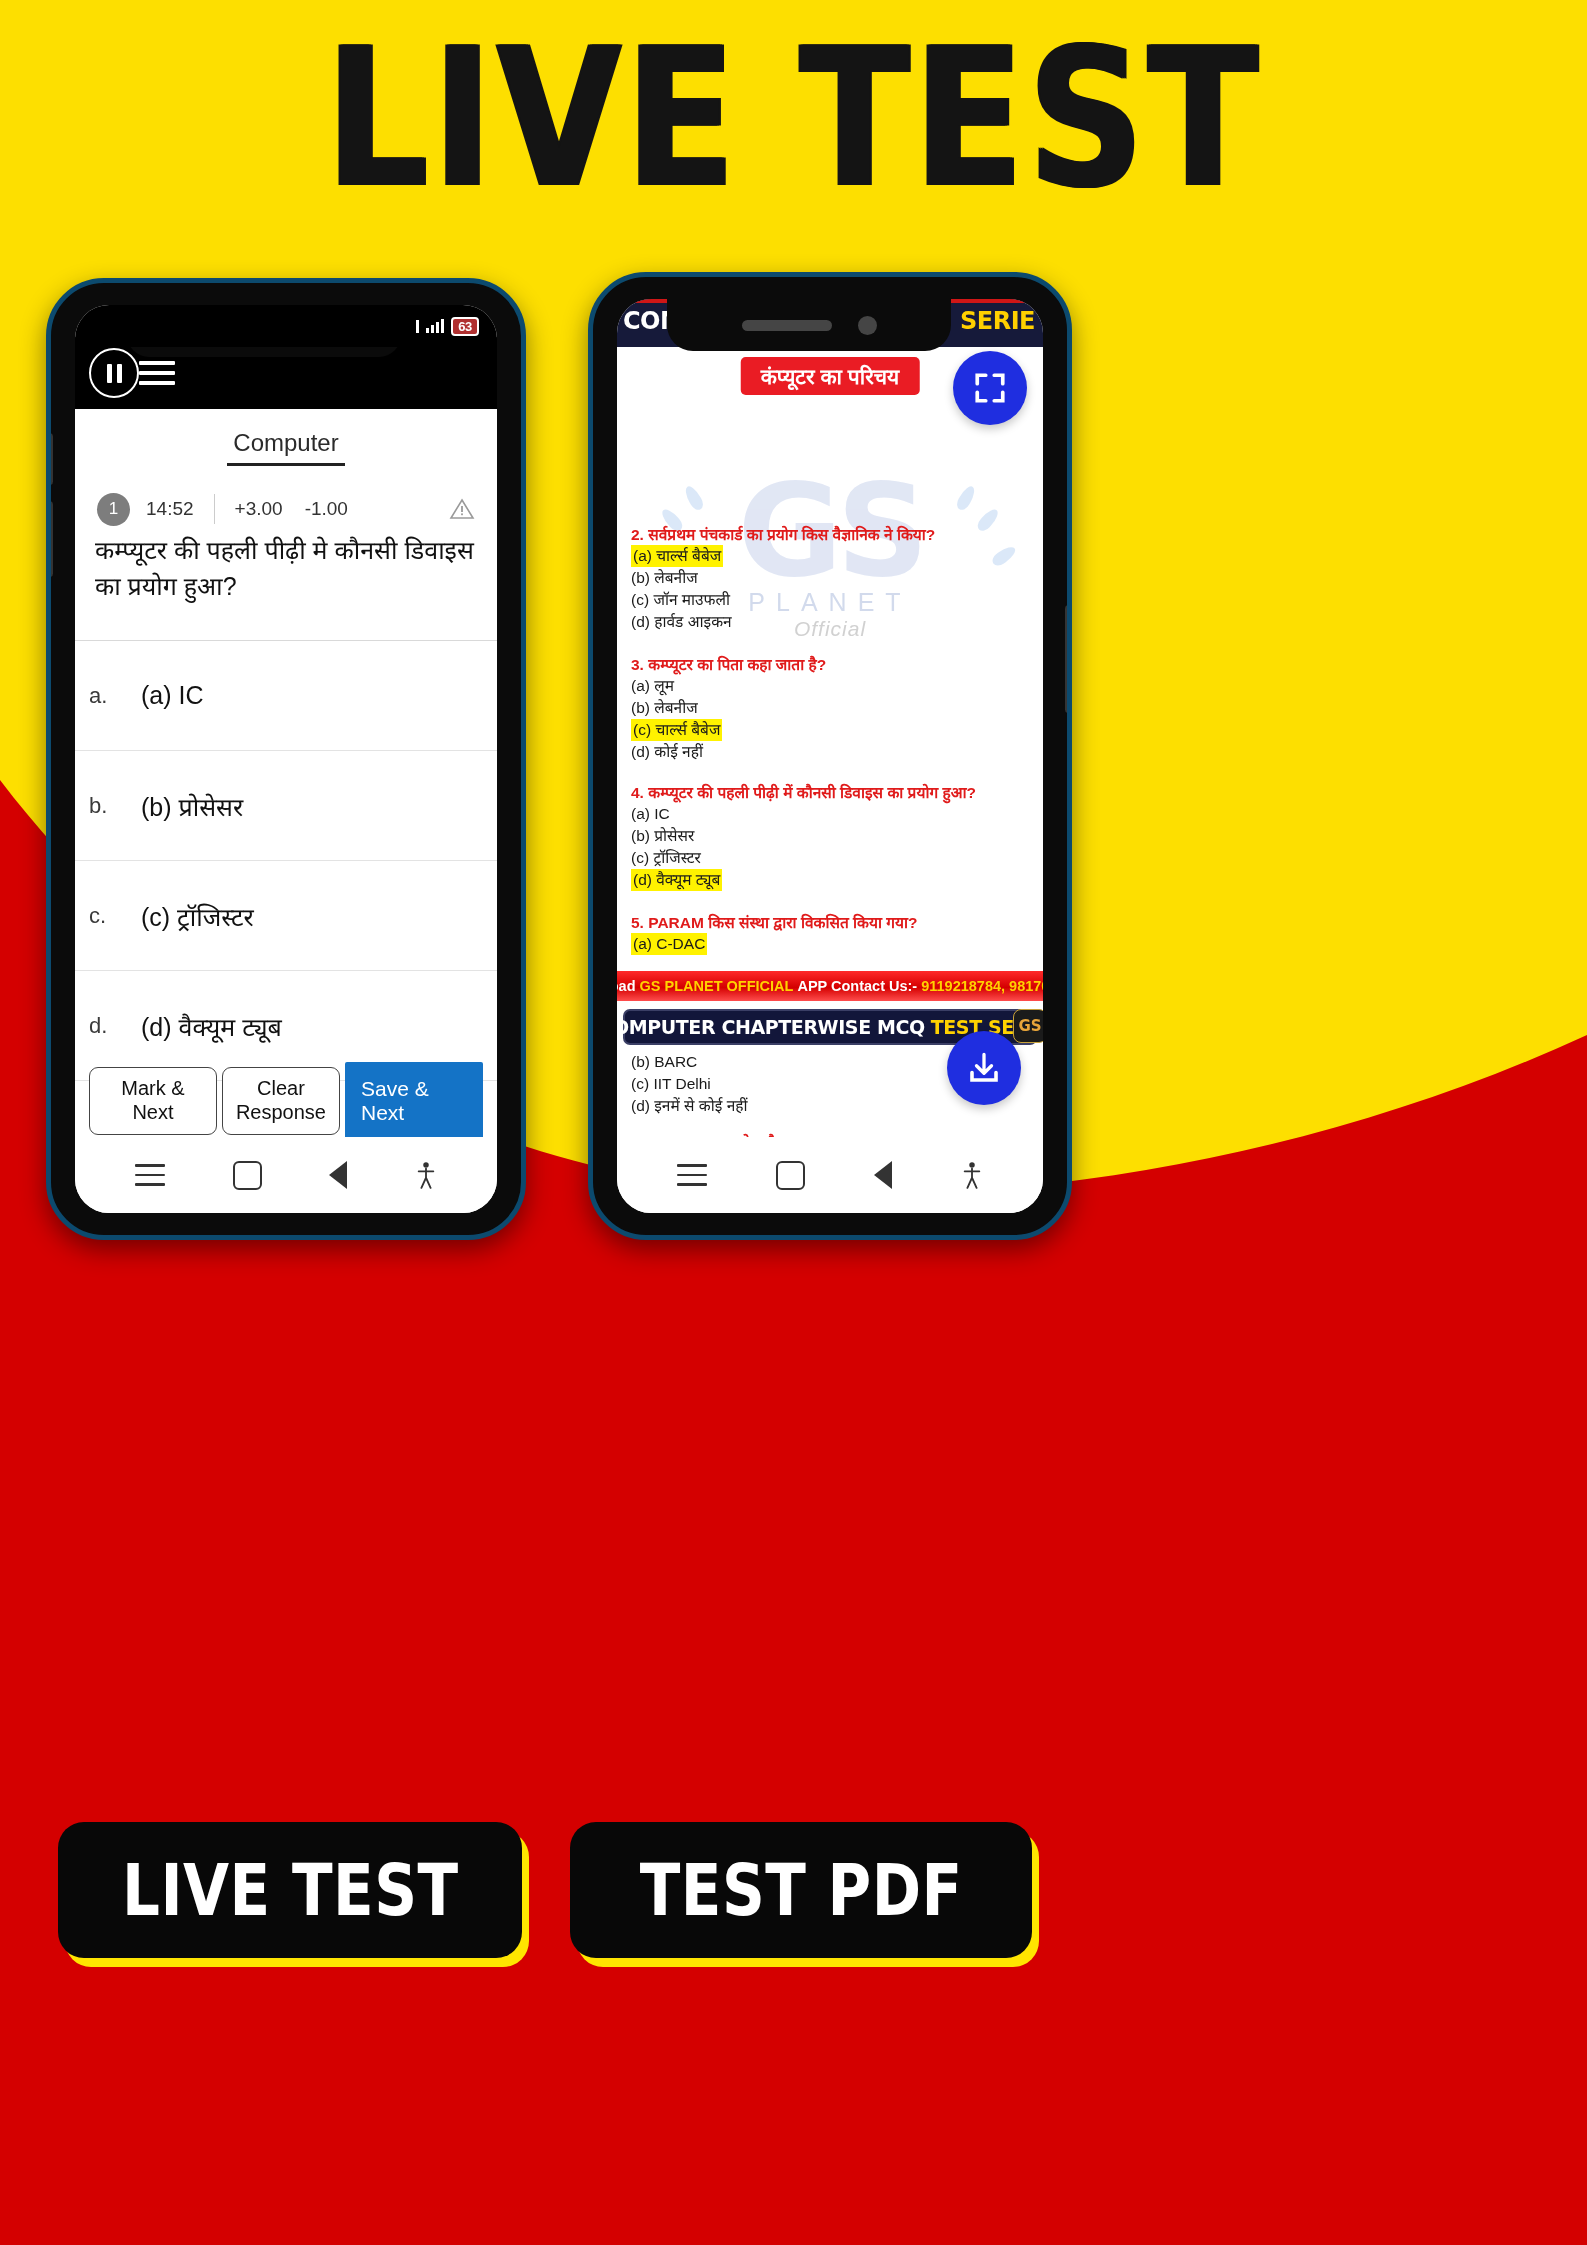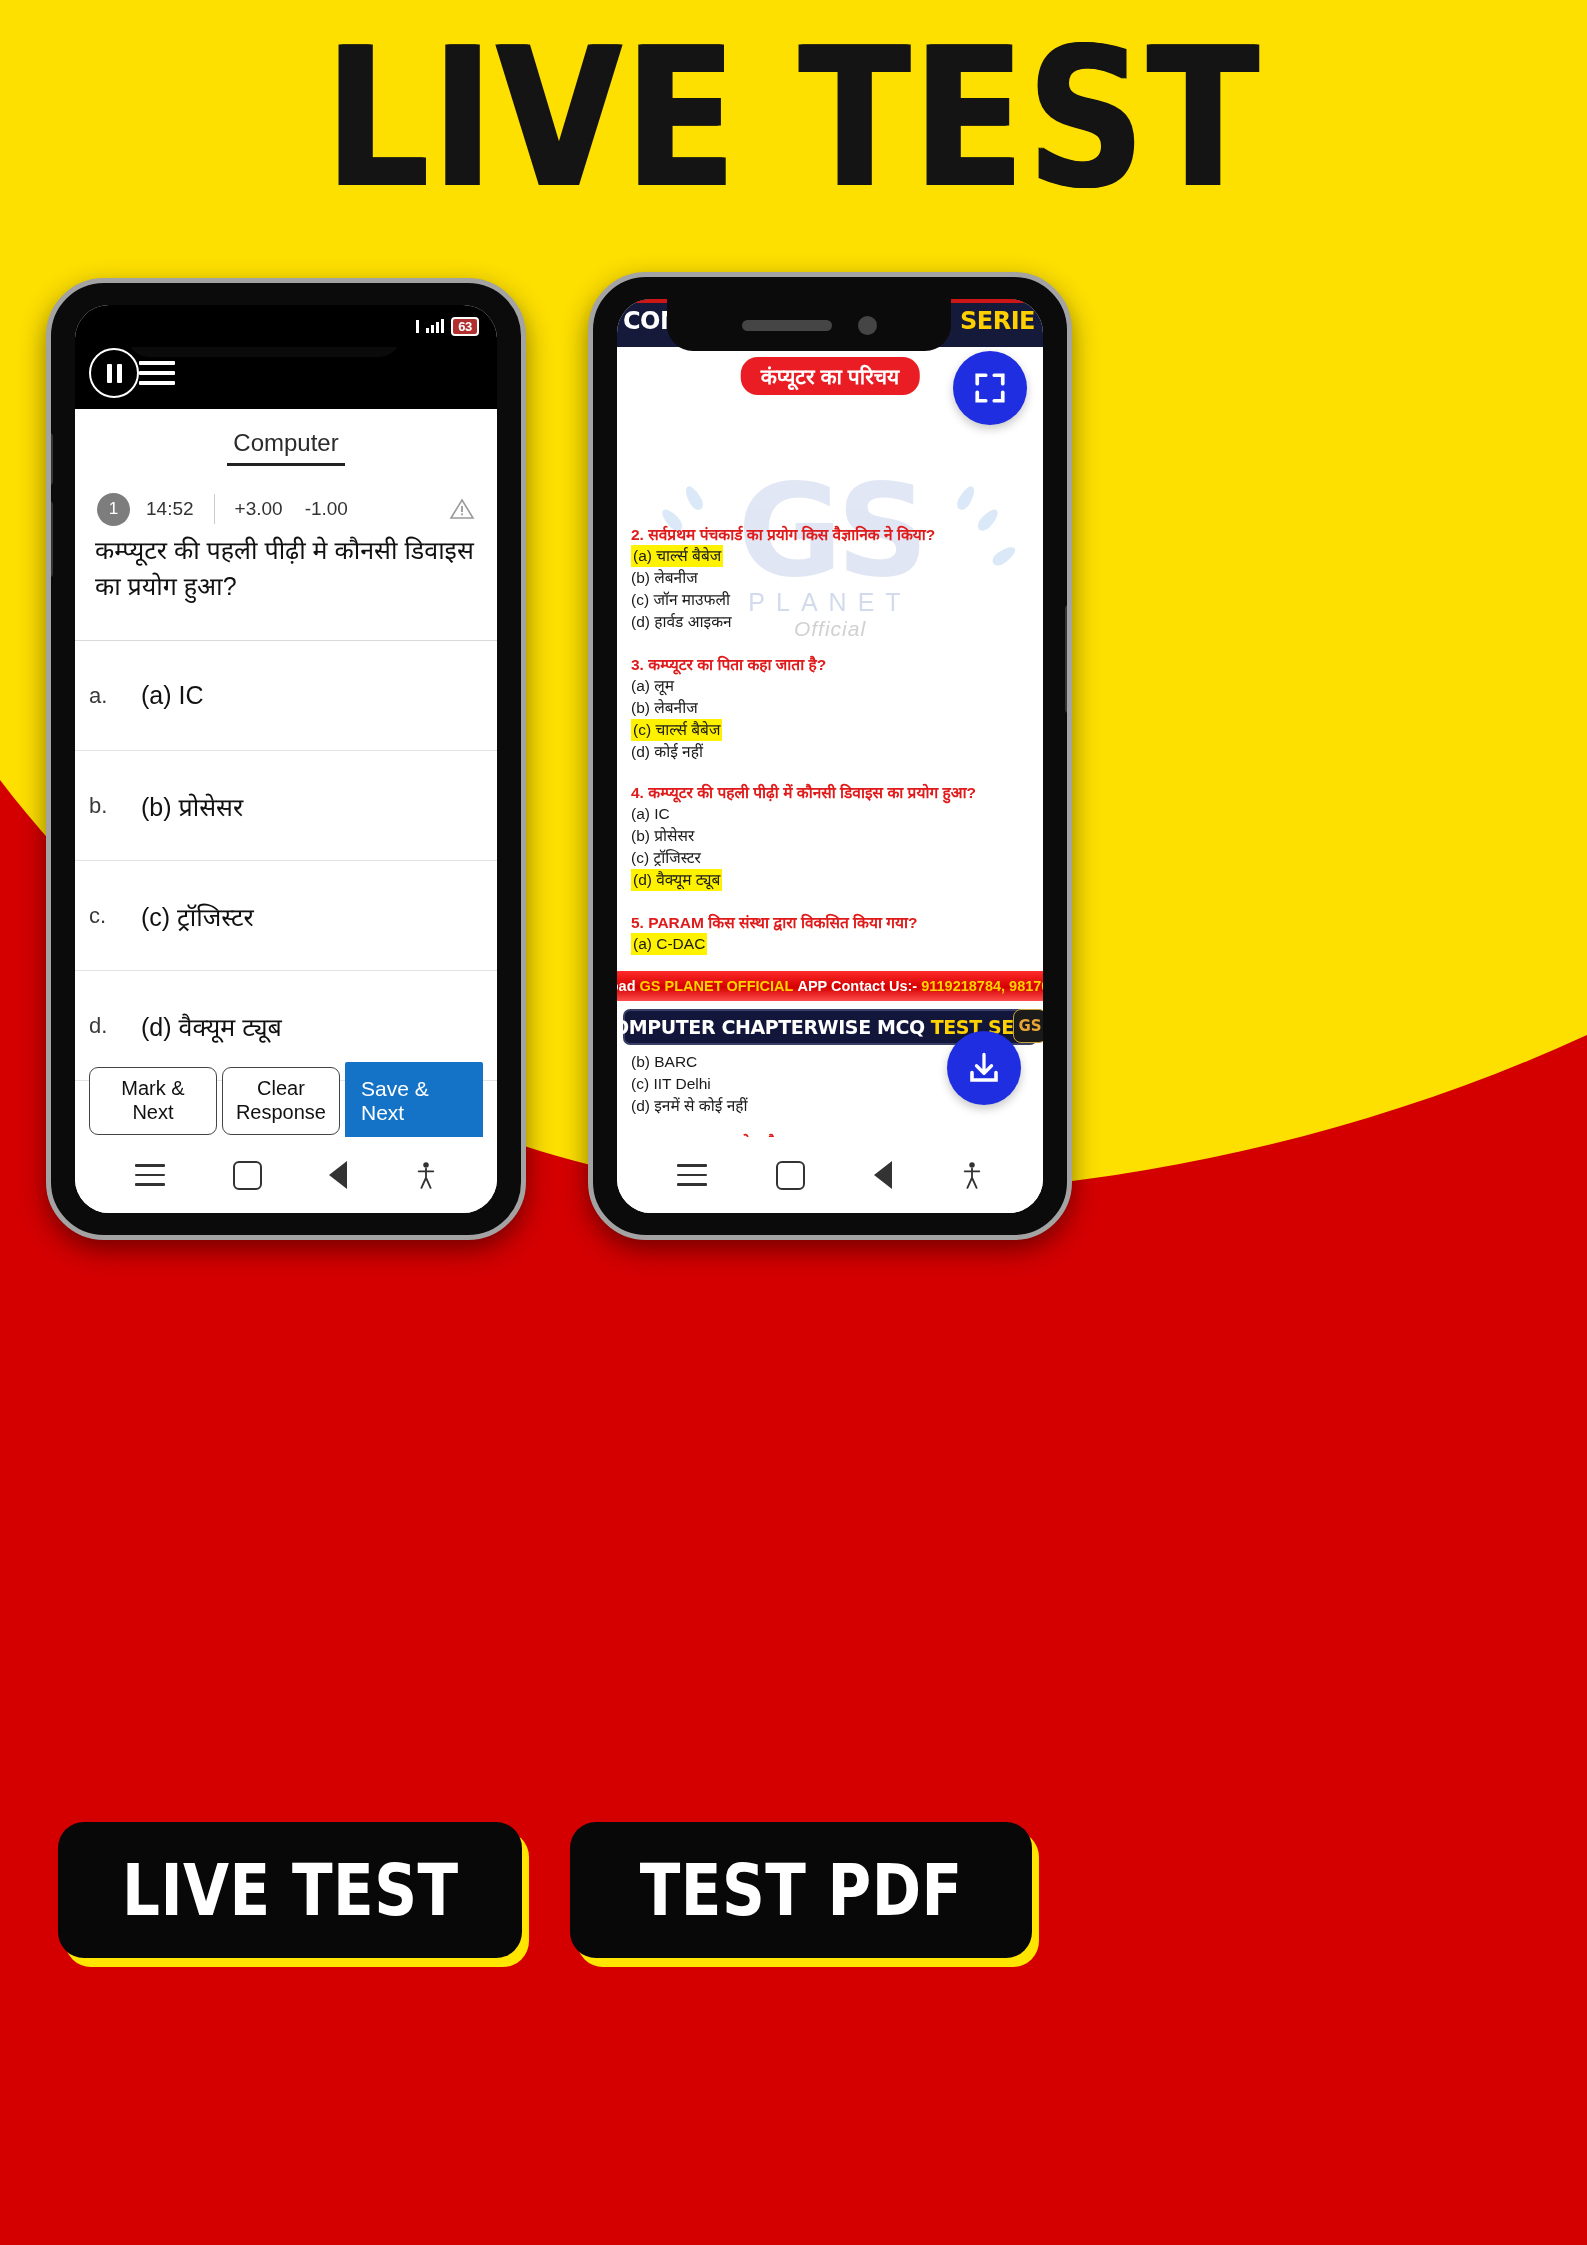--- a/index.html
+++ b/index.html
@@ -26,21 +26,21 @@
     line-height:1.0;
     transform:scaleY(1.22) scaleX(1.02);
     transform-origin:top center;
     display:inline-block;
     text-shadow:2px 0 0 #141414, -2px 0 0 #141414;
   }
   
   .phone{
     position:absolute;z-index:6;
     background:#0b0b0b;
-    border:5px solid #a3a3a3;
+    border:5px solid #0c4a6e;
     border-radius:58px;
     box-shadow:0 10px 26px rgba(0,0,0,.45);
     overflow:hidden;
   }
   .phone-inner{
     position:absolute;left:24px;right:24px;top:22px;bottom:22px;
     background:#fff;border-radius:34px;overflow:hidden;
   }
   .side-btn{position:absolute;background:#343434;border-radius:4px;width:7px;}
   
@@ -178,21 +178,21 @@
   }
   .wm .pl{font-size:25px;color:#c7d2e8;letter-spacing:11px;opacity:.8;}
   .wm .of{font-size:21px;color:#c9c9c9;letter-spacing:1px;opacity:.85;font-style:italic;}
   .wm .leaf{
     position:absolute;width:12px;height:26px;border-radius:60% 60% 60% 60%/70% 70% 40% 40%;
     background:#cfe0f5;opacity:.75;
   }
   .redtitle{
     position:absolute;left:50%;transform:translateX(-50%);top:14px;
     background:#ea1c24;color:#fff;font-size:21px;font-weight:bold;
-    padding:5px 20px;border-radius:17px;white-space:nowrap;
+    padding:5px 20px;border-radius:5px;white-space:nowrap;
   }
   .q{position:absolute;left:14px;right:14px;}
   .q .qh{color:#e01b1b;font-size:15.5px;font-weight:bold;line-height:1.28;}
   .q .op{color:#1a1a1a;font-size:15.5px;line-height:1.42;}
   .q .op.hl{background:#FFF200;display:inline-block;padding:0 2px;}
   .contact-band{
     position:absolute;left:-6px;right:-6px;height:30px;
     background:linear-gradient(180deg,#ff2a2a 0%,#d40000 55%,#ff4d4d 100%);
     display:flex;align-items:center;justify-content:center;
     border-top:2px solid #fff;border-bottom:2px solid #fff;

